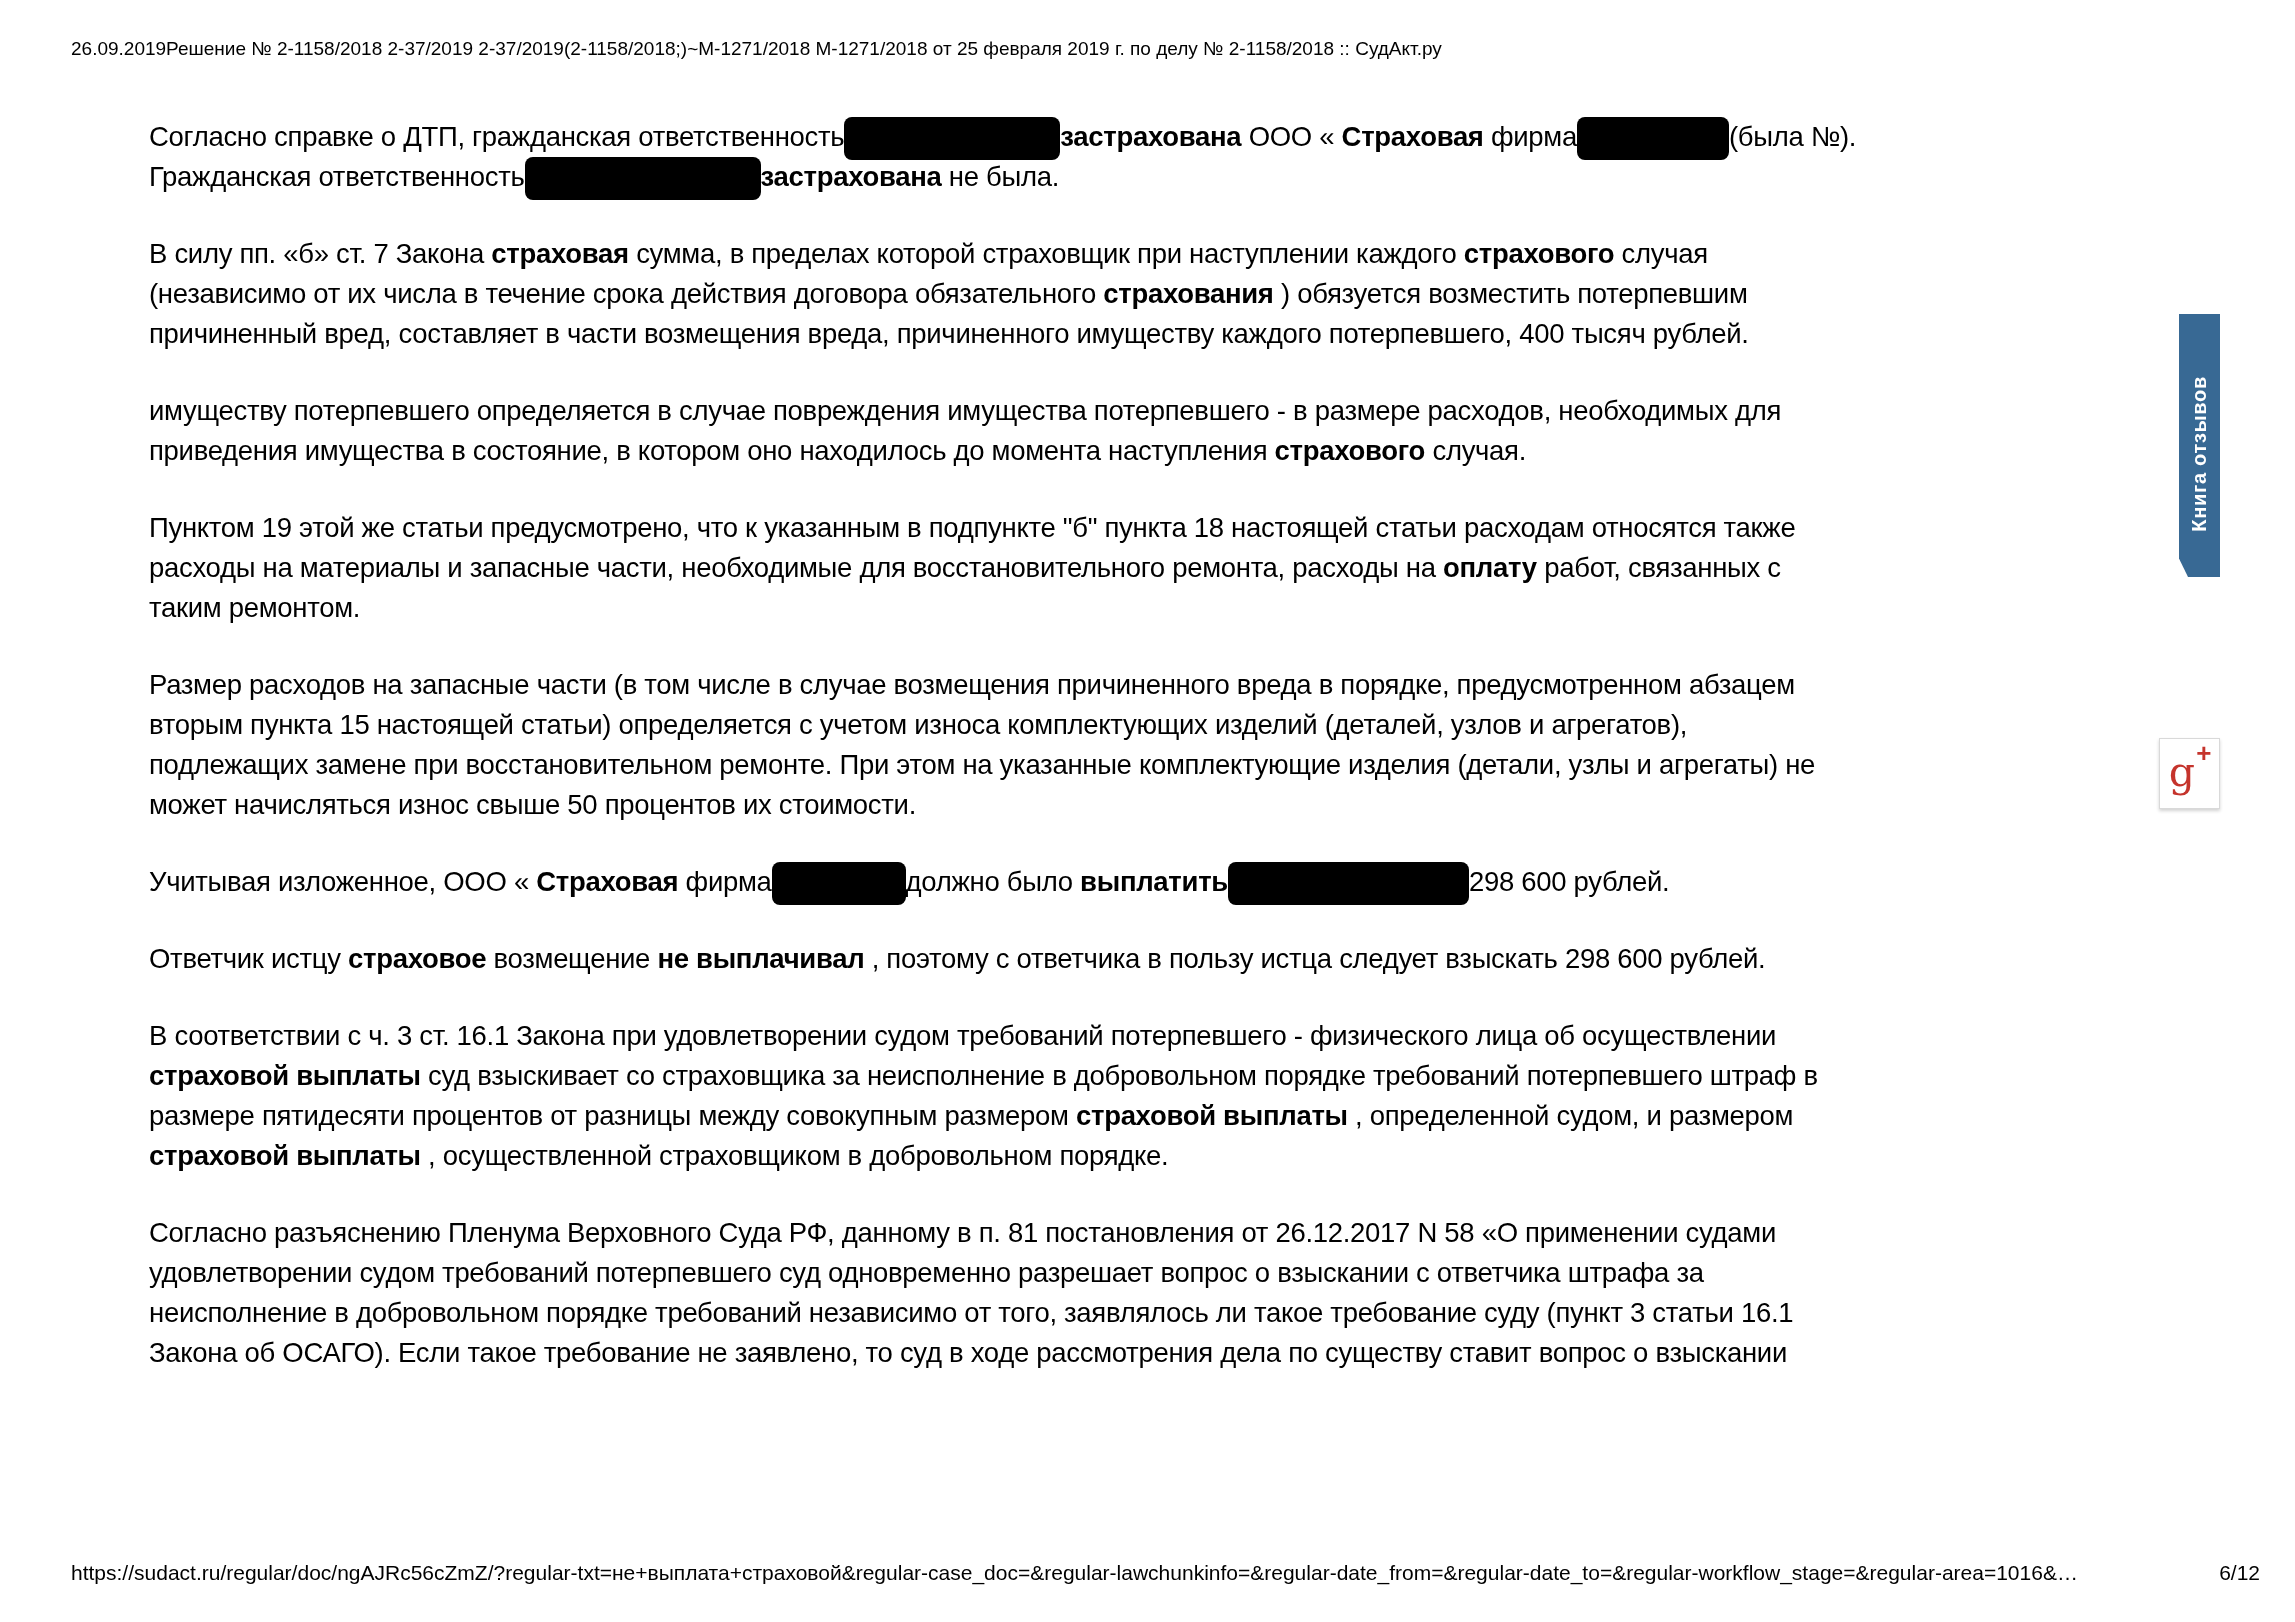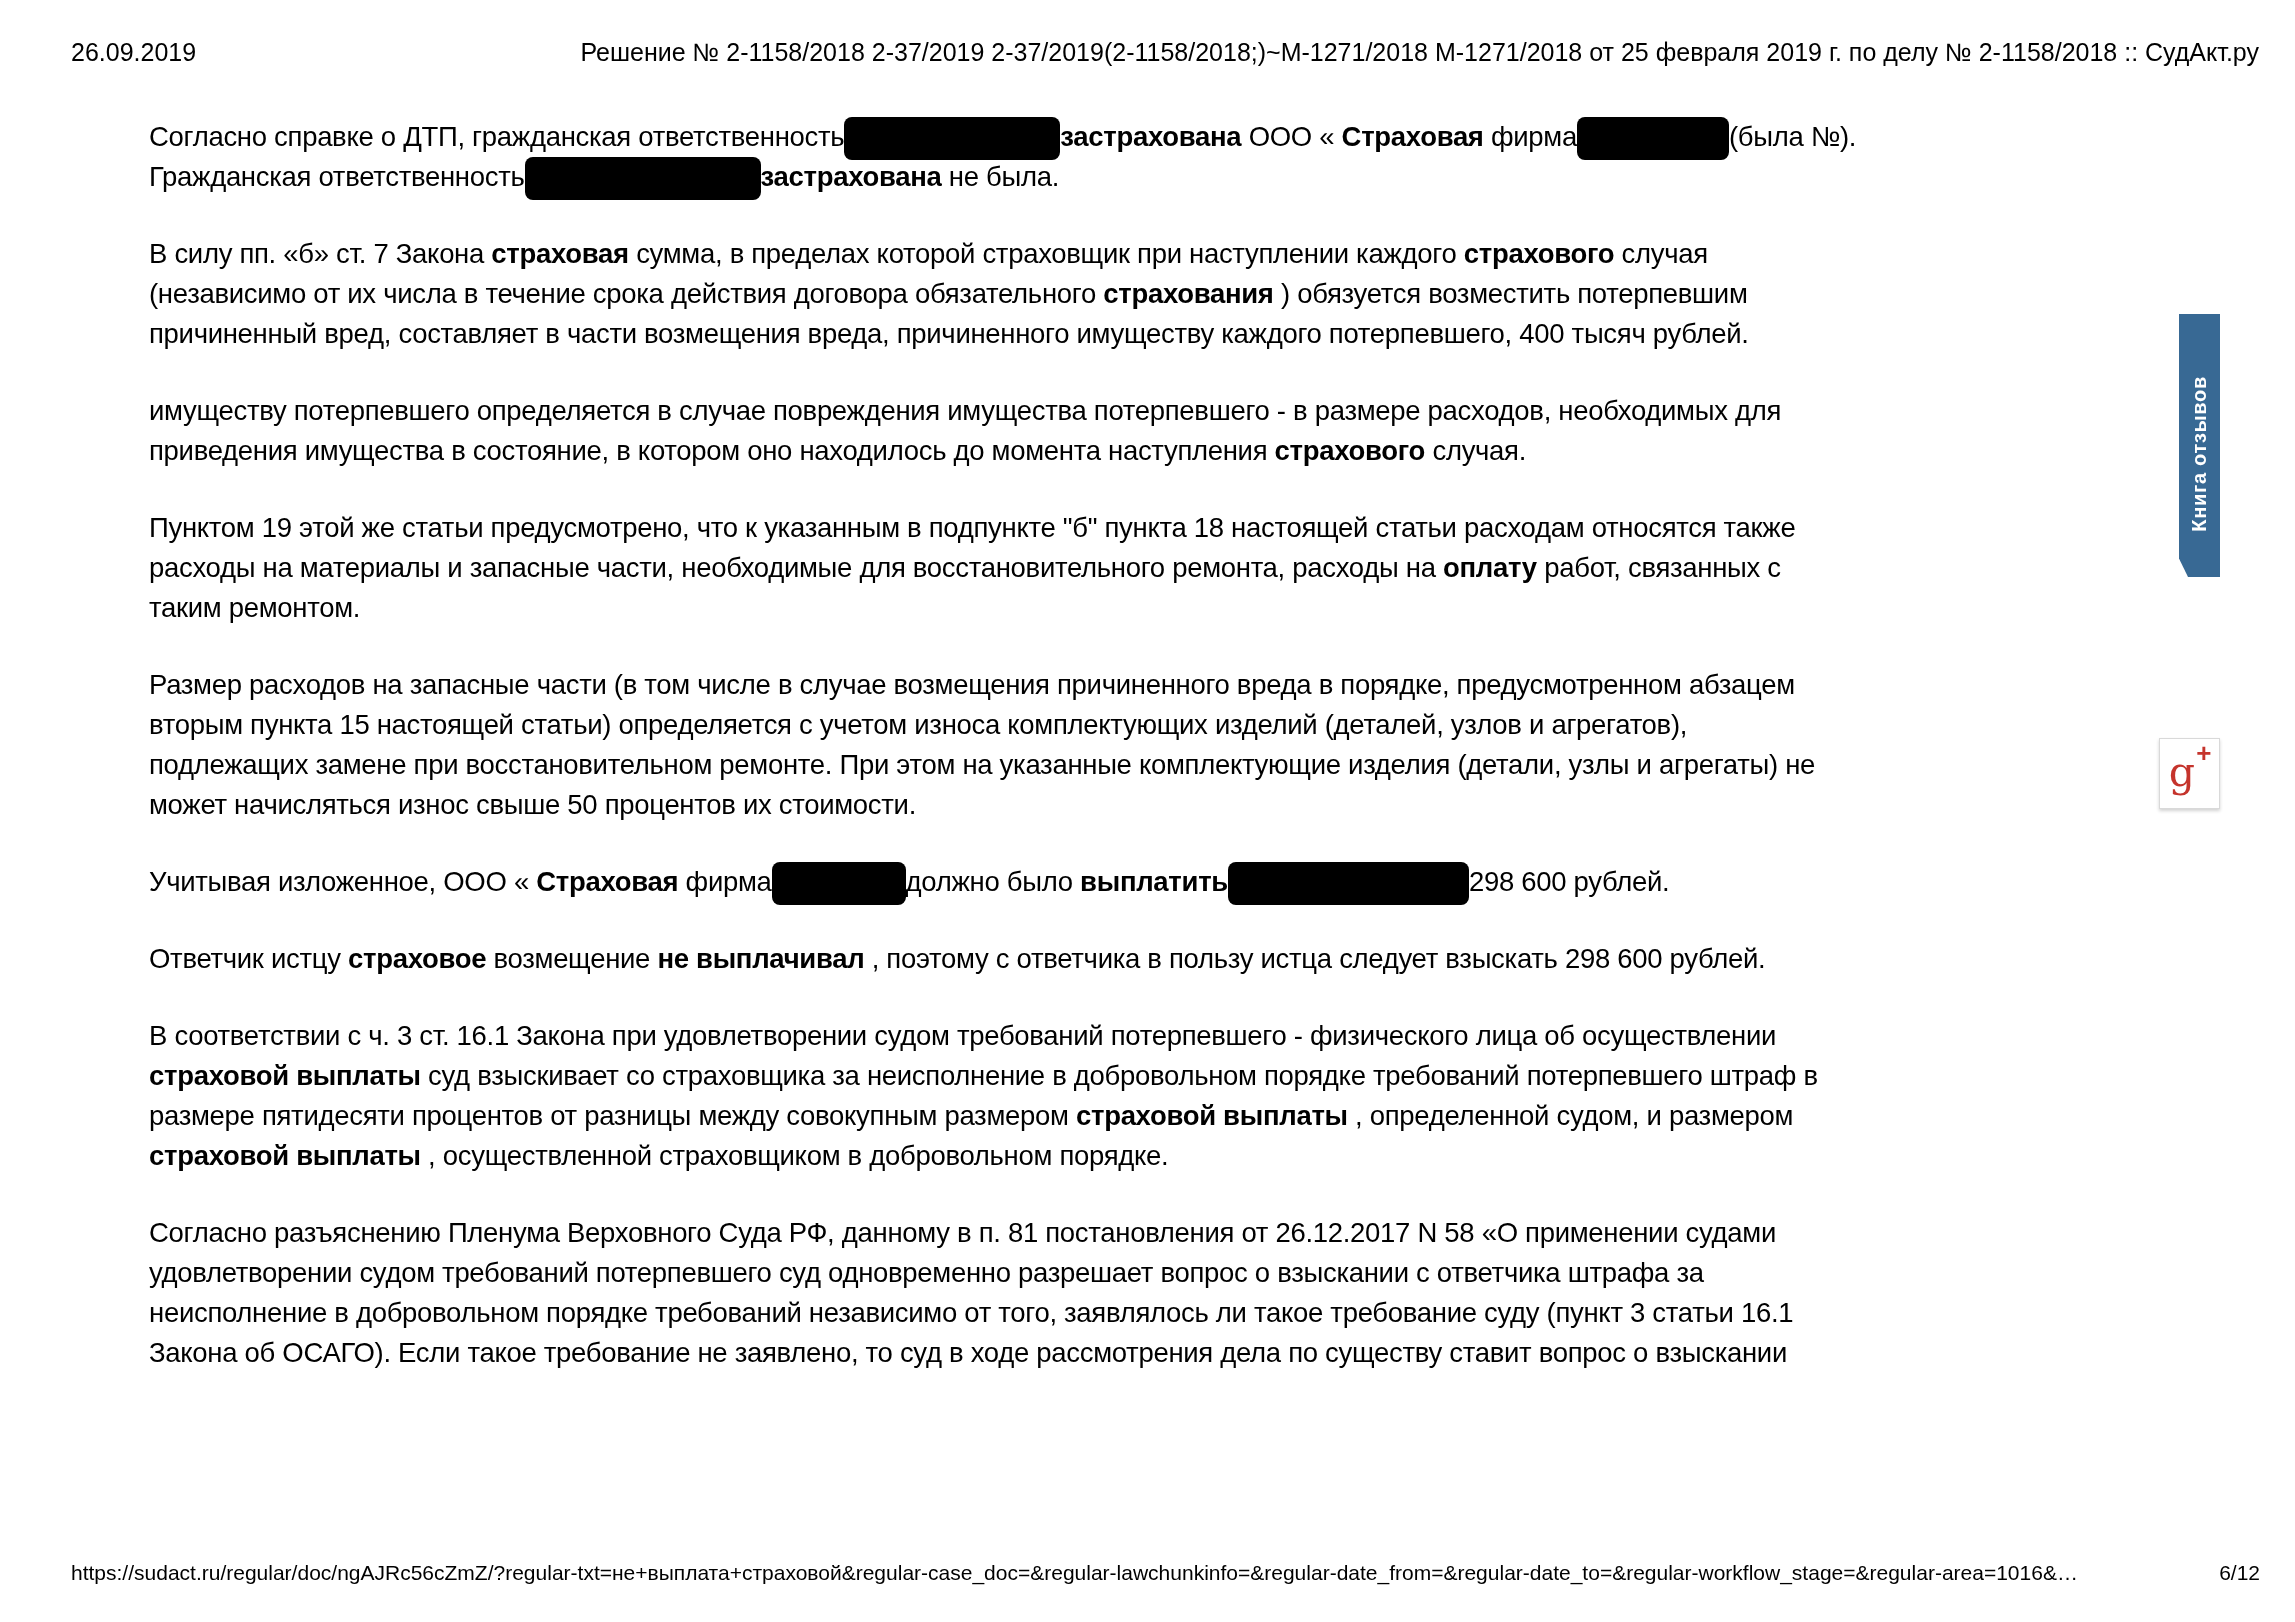--- a/index.html
+++ b/index.html
@@ -10,24 +10,24 @@
     color:#000;
     position:relative;
     overflow:hidden;
   }
   .page{position:absolute;inset:0;}
 
   
   .print-header{
     position:absolute;top:38px;left:71px;right:36px;
     display:flex;align-items:baseline;
-    font-size:25px;color:#000;
+    font-size:19px;color:#000;
   }
   .print-date{flex:none;}
-  .print-title{flex:1;text-align:right;white-space:nowrap;overflow:hidden;}
+  .print-title{flex:1;text-align:left;white-space:nowrap;overflow:hidden;}
 
   
   .print-footer{
     position:absolute;top:1561px;left:71px;right:35px;
     display:flex;align-items:baseline;justify-content:space-between;
     font-size:21px;color:#000;
   }
   .footer-url{white-space:nowrap;overflow:hidden;}
   .footer-page{flex:none;padding-left:26px;}
 

